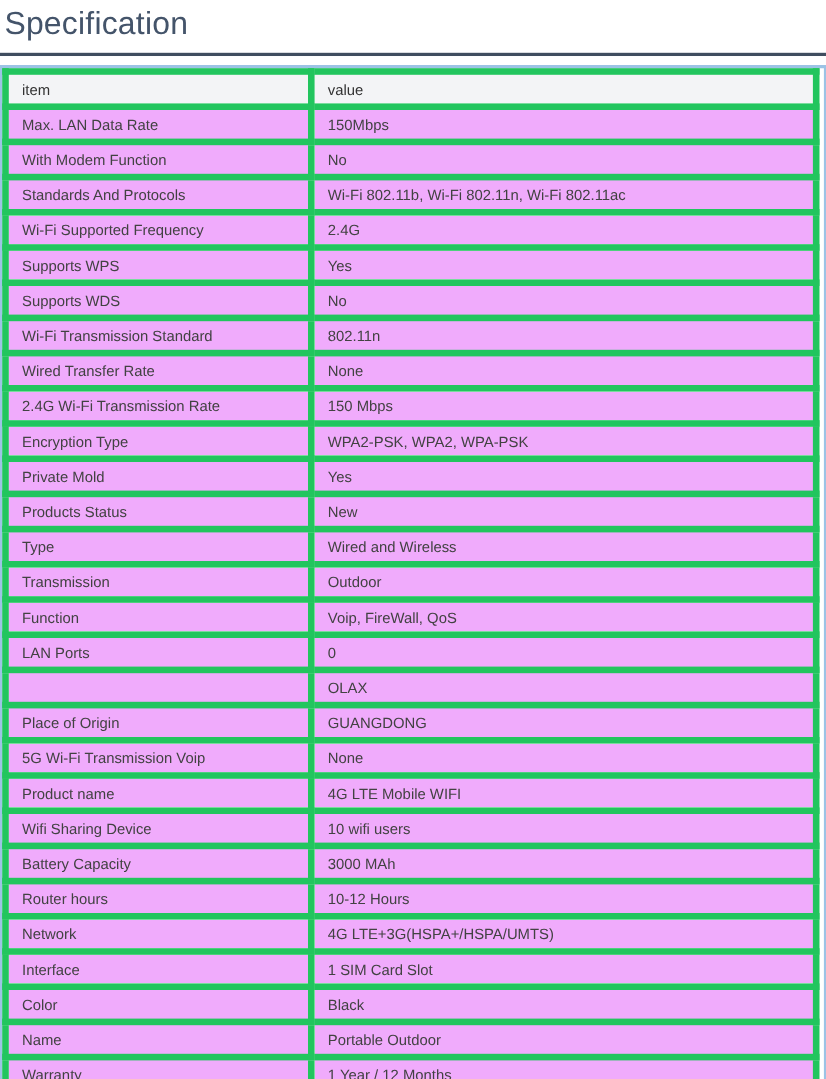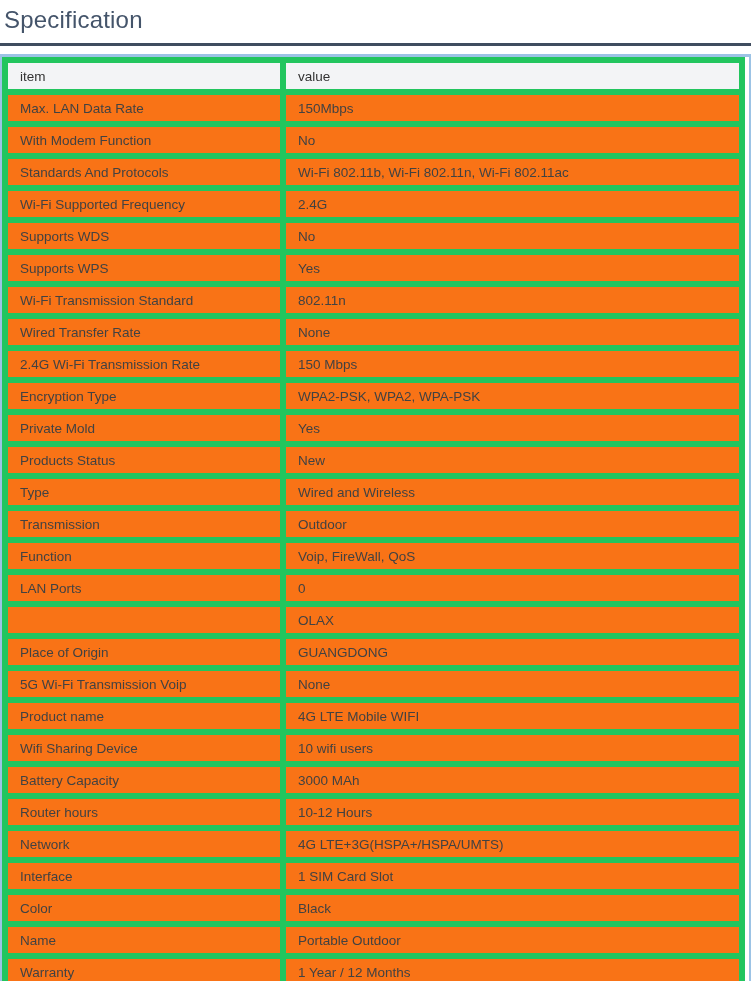--- a/index.html
+++ b/index.html
@@ -6,21 +6,21 @@
     margin: 0;
     padding: 0;
     background: #ffffff;
     font-family: "Liberation Sans", sans-serif;
   }
   .page {
     width: 751px;
     box-sizing: border-box;
   }
   .page-title {
-    font-size: 24px;
+    font-size: 29px;
     font-weight: 400;
     color: #44546a;
     padding: 6px 0 9px 4px;
     letter-spacing: 0.2px;
   }
   .title-rule {
     height: 3px;
     background: #3f4d5f;
   }
   .table-gap {
@@ -53,21 +53,21 @@
     vertical-align: middle;
     font-weight: 400;
     white-space: nowrap;
     overflow: hidden;
   }
   table.spec-table thead th {
     background: #f3f4f6;
     color: #333333;
   }
   table.spec-table tbody td {
-    background: #f97316;
+    background: #f0abfc;
   }
 </style>
 </head>
 <body>
 
 <div class="page">
 
   <div class="page-title">Specification</div>
 
   <div class="title-rule"></div>
@@ -96,26 +96,26 @@
           </tr>
           <tr>
             <td>Standards And Protocols</td>
             <td>Wi-Fi 802.11b, Wi-Fi 802.11n, Wi-Fi 802.11ac</td>
           </tr>
           <tr>
             <td>Wi-Fi Supported Frequency</td>
             <td>2.4G</td>
           </tr>
           <tr>
+            <td>Supports WPS</td>
+            <td>Yes</td>
+          </tr>
+          <tr>
             <td>Supports WDS</td>
             <td>No</td>
-          </tr>
-          <tr>
-            <td>Supports WPS</td>
-            <td>Yes</td>
           </tr>
           <tr>
             <td>Wi-Fi Transmission Standard</td>
             <td>802.11n</td>
           </tr>
           <tr>
             <td>Wired Transfer Rate</td>
             <td>None</td>
           </tr>
           <tr>

